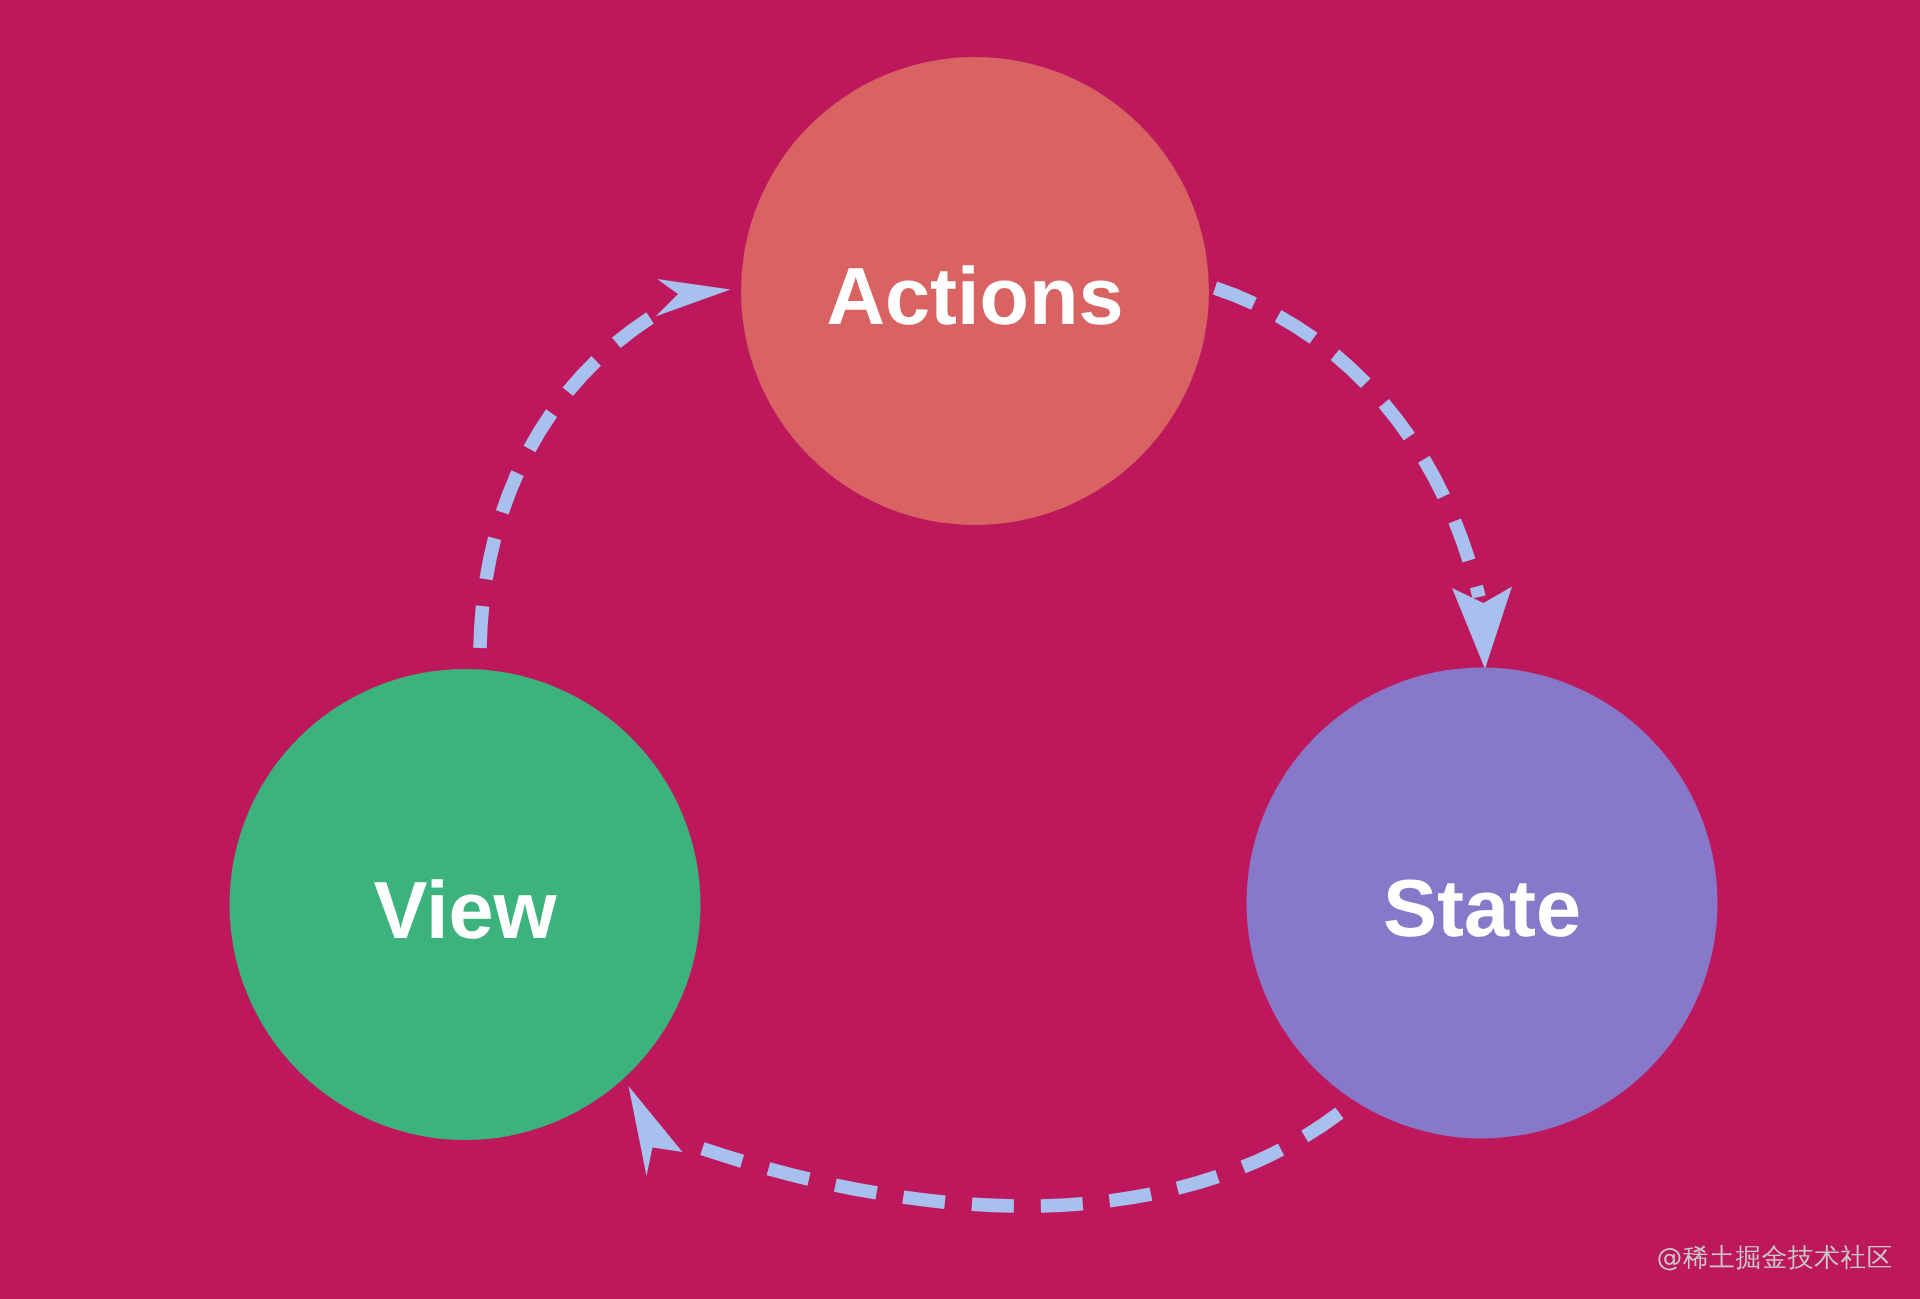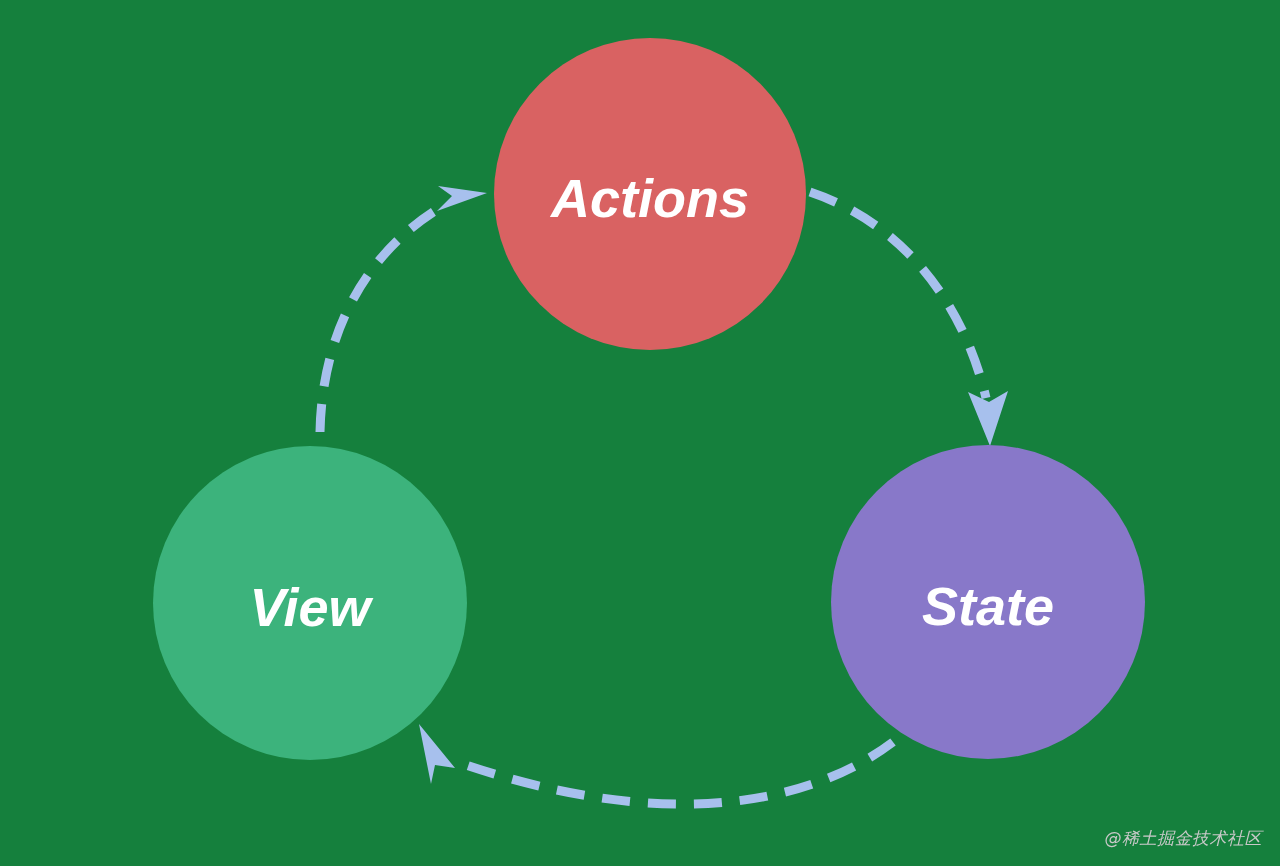--- a/index.html
+++ b/index.html
@@ -7,23 +7,22 @@
     padding: 0;
     background: #ffffff;
   }
   body {
     font-family: "Liberation Sans", "DejaVu Sans", sans-serif;
   }
   #stage {
     position: relative;
     width: 1280px;
     height: 866px;
-    background: #15803d;
+    background: #be185d;
     overflow: hidden;
-    font-style: italic;
   }
   #diagram-svg {
     position: absolute;
     left: 0;
     top: 0;
     width: 1280px;
     height: 866px;
     display: block;
   }
   .node-label {

